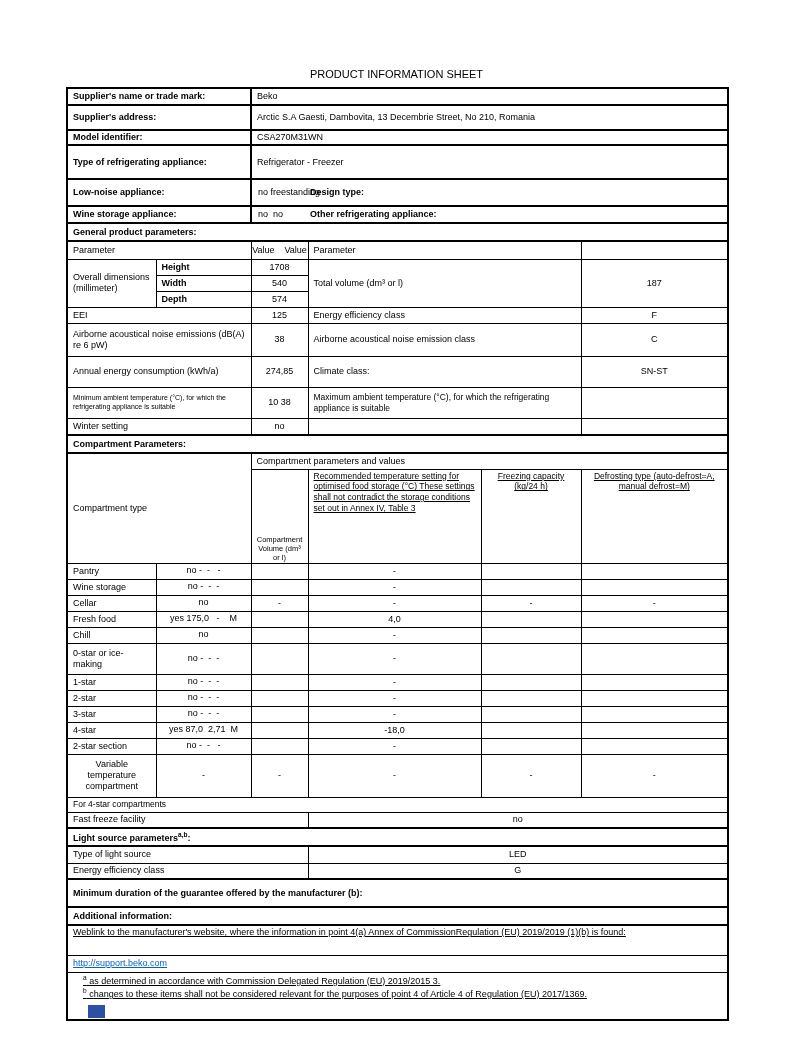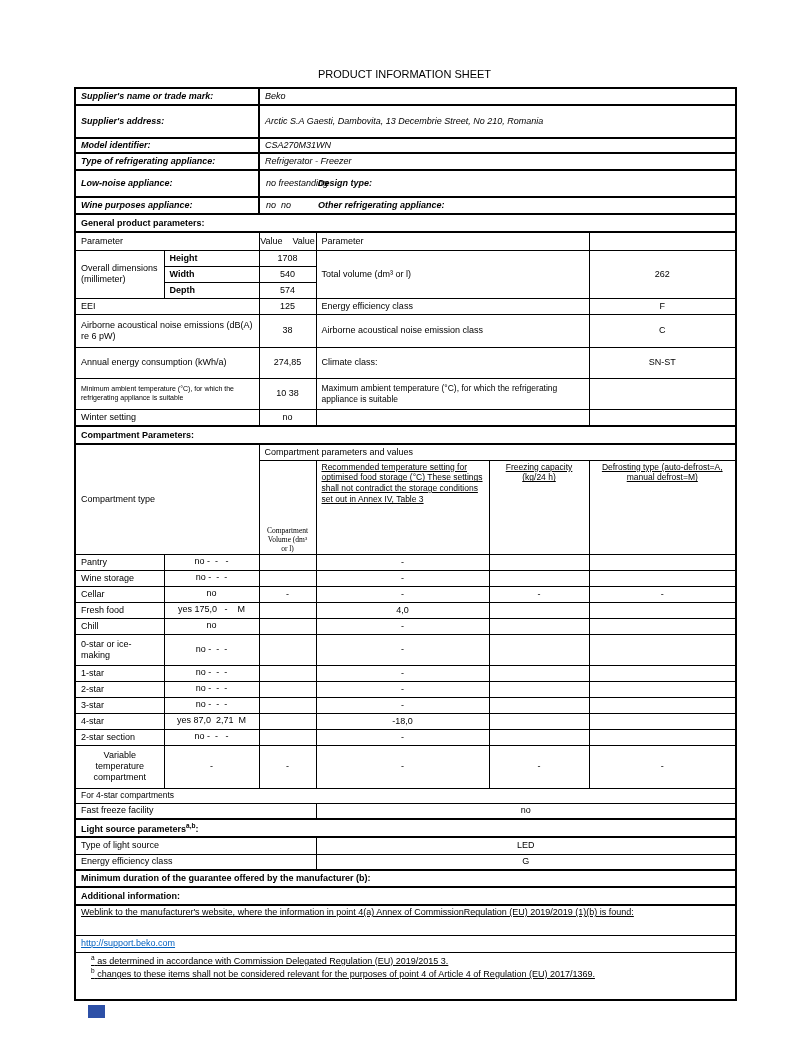--- a/index.html
+++ b/index.html
@@ -1,28 +1,28 @@
 <!DOCTYPE html>
 <html><head>
 <meta charset="utf-8">
 <style>
   html,body{margin:0;padding:0;background:#ffffff;}
   body{width:802px;height:1037px;position:relative;font-family:"Liberation Sans",sans-serif;color:#000;}
-  .sheet{position:absolute;left:66px;top:68px;width:661px;margin-left:8px;}
+  .sheet{position:absolute;left:66px;top:68px;width:661px;}
   .title{font-size:11px;text-align:center;margin:0 0 7px 0;}
   table.pis{border-collapse:collapse;table-layout:fixed;width:661px;border:2px solid #000;}
   td{border:1px solid #000;padding:1px 5px;font-size:9px;line-height:1.25;vertical-align:middle;word-wrap:break-word;}
   .b{font-weight:bold;}
   .c{text-align:center;}
   .t{vertical-align:top;text-decoration:underline;}
   .bot{vertical-align:bottom;}
   .small{font-size:7px;line-height:1.25;}
   .f85{font-size:8.5px;}
-  .f75{font-size:7.5px;line-height:1.2;font-family:Liberation Serif, serif;}
-  tr.hv td{border-width:2px;font-style:italic;}
+  .f75{font-size:7.5px;line-height:1.2;}
+  tr.hv td{border-width:2px;}
   tr.sec td{border-top:2px solid #000;border-bottom:2px solid #000;}
   td.cram{position:relative;overflow:visible;}
   td.cram>span{position:absolute;left:50%;top:50%;transform:translate(-50%,-50%);white-space:pre;z-index:3;font-size:9px;}
   td.ovl{position:relative;overflow:visible;}
   td.ovl .v1{position:absolute;left:6px;top:50%;transform:translateY(-50%);white-space:pre;z-index:3;}
   td.ovl .v2{position:absolute;left:58px;top:50%;transform:translateY(-50%);white-space:pre;z-index:4;font-weight:bold;}
   a.link{text-decoration:underline;cursor:pointer;}
   sup{font-size:6.5px;}
   .fnote p{margin:0;text-indent:10px;}
   .blue-mark{position:absolute;left:88px;top:1005px;width:17px;height:13px;}
@@ -41,41 +41,41 @@
       <col style="width:173px">
         <col style="width:100px">
         <col style="width:147px">
     </colgroup>
 
     <tbody>
         <tr class="hv" style="height:17px">
       <td colspan="2" class="b">Supplier's name or trade mark:</td>
       <td colspan="4">Beko</td>
     </tr>
-    <tr class="hv" style="height:33px">
+    <tr class="hv" style="height:25px">
       <td colspan="2" class="b">Supplier's address:</td>
       <td colspan="4">Arctic S.A  Gaesti, Dambovita, 13 Decembrie Street, No 210, Romania</td>
     </tr>
     <tr class="hv" style="height:14px">
       <td colspan="2" class="b">Model identifier:</td>
       <td colspan="4">CSA270M31WN</td>
     </tr>
-    <tr class="hv" style="height:17px">
+    <tr class="hv" style="height:34px">
       <td colspan="2" class="b">Type of refrigerating appliance:</td>
       <td colspan="4">Refrigerator - Freezer</td>
     </tr>
     <tr class="hv" style="height:27px">
       <td colspan="2" class="b">Low-noise appliance:</td>
       <td colspan="4" class="ovl">
         <span class="v1">no freestanding</span>
         <span class="v2">Design type:</span>
       </td>
     </tr>
     <tr class="hv" style="height:17px">
-      <td colspan="2" class="b">Wine purposes appliance:</td>
+      <td colspan="2" class="b">Wine storage appliance:</td>
       <td colspan="4" class="ovl">
         <span class="v1">no  no</span>
         <span class="v2">Other refrigerating appliance:</span>
       </td>
     </tr>
 
     <tr class="sec" style="height:18px">
       <td colspan="6" class="b">General product parameters:</td>
     </tr>
     <tr style="height:18px">
@@ -84,21 +84,21 @@
         <span>Value    Value</span>
       </td>
       <td colspan="2">Parameter</td>
       <td></td>
     </tr>
     <tr style="height:16px">
       <td rowspan="3">Overall dimensions (millimeter)</td>
       <td class="b">Height</td>
       <td class="c">1708</td>
       <td colspan="2" rowspan="3">Total volume (dm³ or l)</td>
-      <td rowspan="3" class="c">262</td>
+      <td rowspan="3" class="c">187</td>
     </tr>
     <tr style="height:16px">
       <td class="b">Width</td>
       <td class="c">540</td>
     </tr>
     <tr style="height:16px">
       <td class="b">Depth</td>
       <td class="c">574</td>
     </tr>
     <tr style="height:16px">
@@ -280,21 +280,21 @@
     </tr>
     <tr style="height:17px">
       <td colspan="3">Type of light source</td>
       <td colspan="3" class="c">LED</td>
     </tr>
     <tr style="height:16px">
       <td colspan="3">Energy efficiency class</td>
       <td colspan="3" class="c">G</td>
     </tr>
 
-    <tr class="sec" style="height:17px">
+    <tr class="sec" style="height:28px">
       <td colspan="6" class="b">Minimum duration of the guarantee offered by the manufacturer (b):</td>
     </tr>
 
     <tr class="sec" style="height:18px">
       <td colspan="6" class="b">Additional information:</td>
     </tr>
     <tr style="height:30px">
       <td colspan="6" class="t">Weblink to the manufacturer's website, where the information in point 4(a) Annex of CommissionRegulation (EU) 2019/2019 (1)(b) is found:</td>
     </tr>
     <tr style="height:17px">

